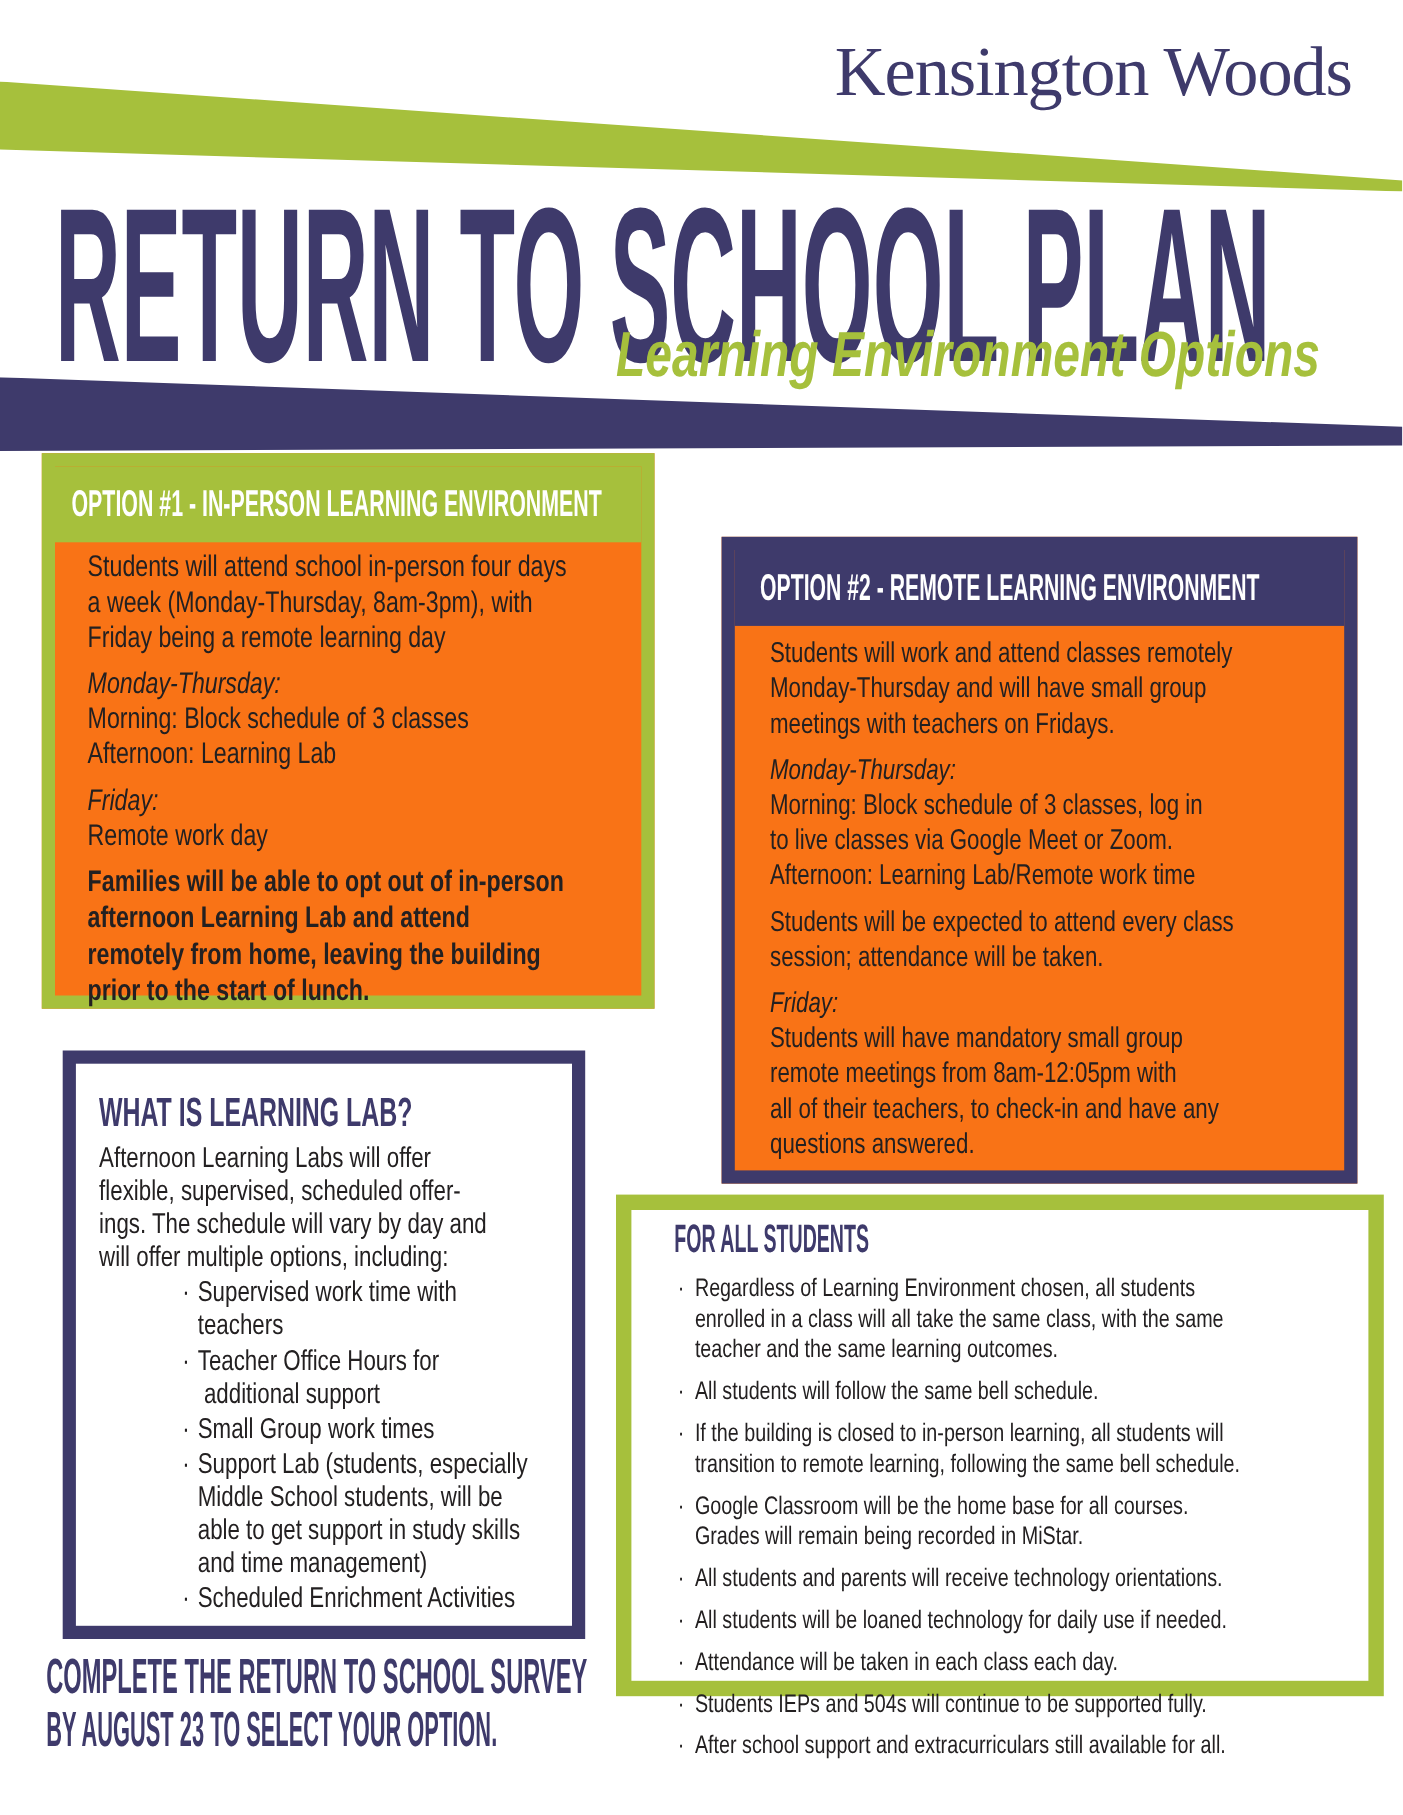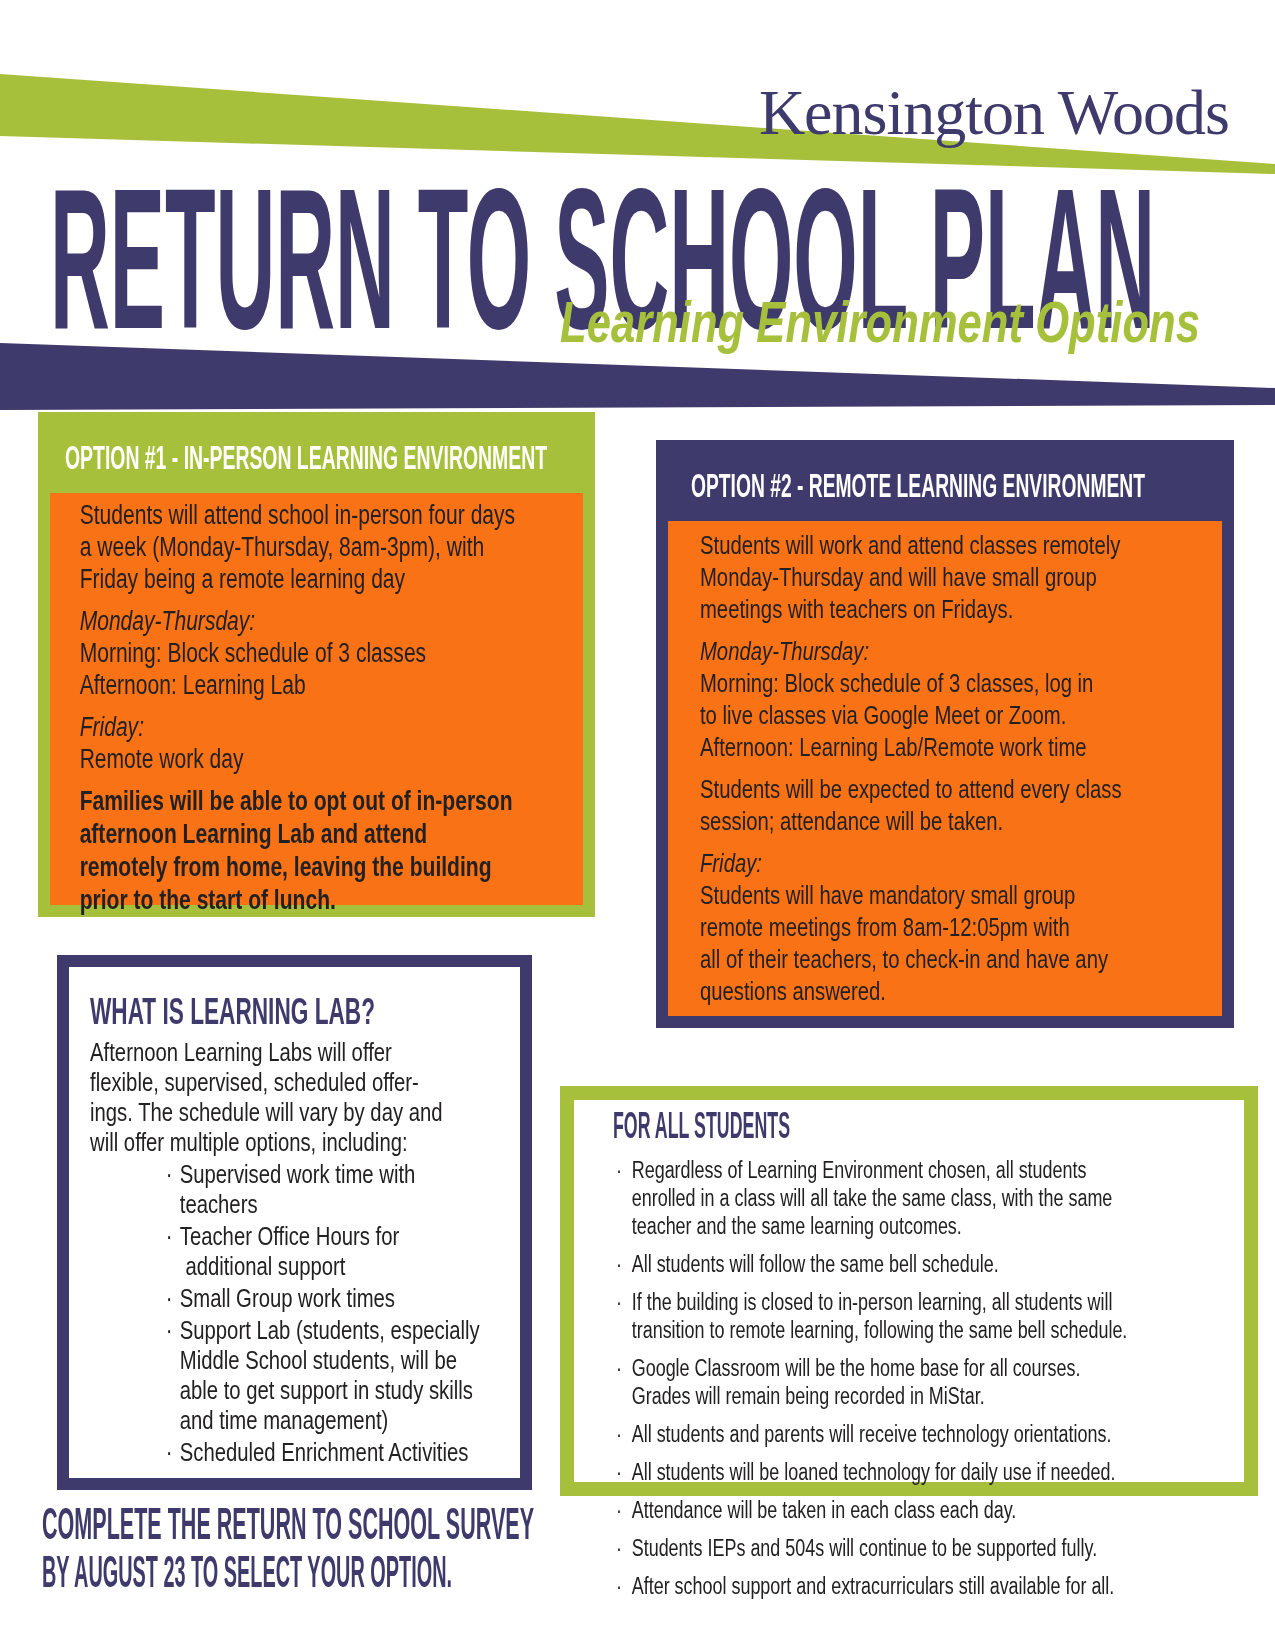--- a/index.html
+++ b/index.html
@@ -16,35 +16,35 @@
   }
   .band-navy {
     left:0; top:330px; width:1275px; height:84px; background:#3e3a6b;
     clip-path:polygon(0 13px, 100% 58px, 100% 75px, 0 80px);
   }
 
   
   .logo { top:30px; right:46px; text-align:right; }
   .logo-name {
     font-family:"Liberation Serif", serif; font-size:64px; line-height:70px;
-    color:#3e3a6b; letter-spacing:-1px; white-space:nowrap;margin-top:48px;
+    color:#3e3a6b; letter-spacing:-1px; white-space:nowrap;
   }
   .logo-sub {
     font-family:"Liberation Serif", serif; font-size:38px; line-height:40px;
     color:#a2983f; letter-spacing:7px; padding-right:57px; white-space:nowrap;
   }
 
   
   .cond { transform:scaleX(0.78); transform-origin:0 0; width:128%; }
   .pre  { white-space:pre; }
 
   
   .opt-box { box-sizing:border-box; background:#f97316; }
   .opt1 { left:38px;  top:412px; width:557px; height:505px; border:12px solid #a6c03c; }
-  .opt2 { left:656px; top:440px; width:578px; height:588px; border:12px solid #3e3a6b; }
+  .opt2 { left:656px; top:488px; width:578px; height:588px; border:12px solid #3e3a6b; }
   .opt-header { height:69px; display:flex; align-items:center; }
   .opt1 .opt-header { background:#a6c03c; padding-left:15px; }
   .opt2 .opt-header { background:#3e3a6b; padding-left:23px; }
 
   .opt1-body { padding:6px 0 0 38px; font-size:27px; line-height:32px; }
   .opt2-body { padding:8px 0 0 41px; font-size:26px; line-height:32px; }
   .tblock { margin:0 0 10px 0; }
   .sched-label { font-style:italic; }
   .bold-note { font-weight:bold; line-height:33px; }
 
@@ -54,21 +54,21 @@
     border:12px solid #3e3a6b; background:#ffffff;margin-top:22px;
   }
   .lab-heading-svg { display:block; margin:26px 0 4px 21px; }
   .lab-body { padding:0 0 0 27px; font-size:26px; line-height:30px; }
   .lab-bullets { margin-top:2px; }
   .lab-bullet { position:relative; margin-left:115px; margin-top:2px; white-space:pre; }
   .lab-bullet::before { content:"\00B7"; position:absolute; left:-18px; }
 
   
   .fa-box {
-    left:560px; top:1086px; width:698px; height:410px; box-sizing:border-box;
+    left:560px; top:1086px; width:698px; height:456px; box-sizing:border-box;
     border:14px solid #a6c03c; background:#ffffff;
   }
   .fa-heading-svg { display:block; margin:8px 0 0 39px; }
   .fa-body { padding:0 0 0 74px; font-size:23px; line-height:28px; }
   .fa-bullet { position:relative; margin-top:10px; white-space:pre; }
   .fa-bullet::before { content:"\00B7"; position:absolute; left:-20px; }
 
   svg text { font-family:"Liberation Sans", sans-serif; }
 </style>
 </head>

